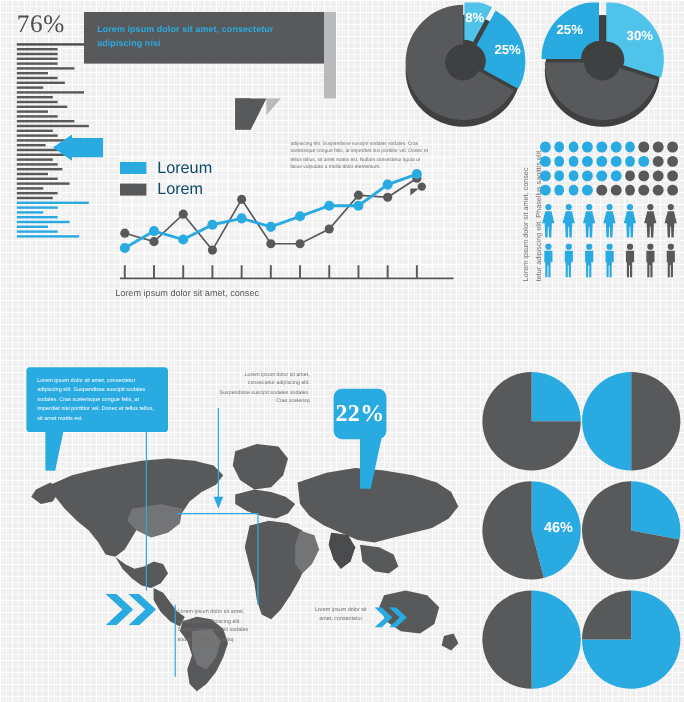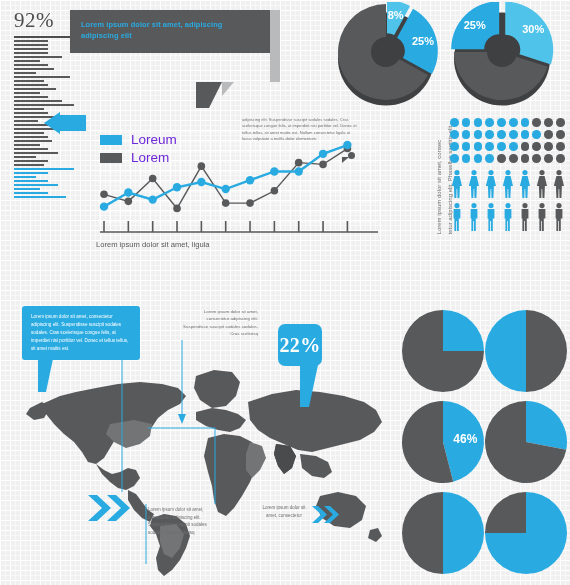--- a/index.html
+++ b/index.html
@@ -63,21 +63,21 @@
   
   #donuts{position:absolute;left:332px;top:2px;width:236px;height:104px;}
 
   
   #linechart{position:absolute;left:92px;top:128px;width:290px;height:122px;}
   #legend{position:absolute;left:100px;top:132px;}
   #legend .row{display:flex;align-items:center;gap:9px;margin-bottom:3px;}
   #legend .sw{width:22px;height:10px;}
   #legend .sw.cy{background:#29abe2;}
   #legend .sw.gy{background:#58595b;}
-  #legend .lb{font-size:13.5px;color:#6d28d9;}
+  #legend .lb{font-size:13.5px;color:#0c4a6e;}
   #axis-caption{
     position:absolute;left:96px;top:240px;font-size:7.6px;color:#58595b;
   }
 
   
   #micro-para{
     position:absolute;left:242px;top:117px;width:116px;
     font-size:4.1px;line-height:1.55;color:#6d6e70;
   }
   #micro-dot{
@@ -153,21 +153,21 @@
   #pies{position:absolute;left:398px;top:306px;width:170px;height:272px;}
 </style>
 </head>
 <body>
 
 <div id="grid-bg"></div>
 
 <div class="sheet">
 
   <div id="ladder">
-    <div class="pct">92%</div>
+    <div class="pct">76%</div>
     <div class="rule"></div>
     <div class="bars" id="ladder-bars">
         <div class="bar" style="width: 34px;"></div>
         <div class="bar" style="width: 34px;"></div>
         <div class="bar" style="width: 34px;"></div>
         <div class="bar" style="width: 34px;"></div>
         <div class="bar" style="width: 48px;"></div>
         <div class="bar" style="width: 26px;"></div>
         <div class="bar" style="width: 34px;"></div>
         <div class="bar" style="width: 40px;"></div>
@@ -204,21 +204,21 @@
         <div class="bar b" style="width: 34px;"></div>
         <div class="bar b" style="width: 52px;"></div>
       </div>
   </div>
   <svg id="arrow-ladder" viewBox="0 0 42 22">
     <path d="M42 3 L42 19 L16 19 L16 22 L0 11 L16 0 L16 3 Z" fill="#29abe2"></path>
   </svg>
 
   <div id="bubble-edge"></div>
   <div id="bubble-main">
-    <div class="ttl">Lorem ipsum dolor sit amet, adipiscing adipiscing elit</div>
+    <div class="ttl">Lorem ipsum dolor sit amet, consectetur adipiscing nisi</div>
   </div>
   <div id="bubble-tail"></div>
   <div id="bubble-fold"></div>
 
   <svg id="donuts" viewBox="0 0 236 104">
     <g id="donut-1-g">
         <ellipse cx="54" cy="57" rx="48" ry="46.56" fill="#3f4042"></ellipse>
         <path d="M54.99475954865942 -1.8743326445145243 A48 48 0 0 1 78.11893590554175 4.062946713380022 L62.22106466018515 32.98106715482752 A15 15 0 0 0 54.99475954865942 31.125667355485476 Z" fill="#4fc3ea"></path>
         <text x="63.58948204907679" y="16.65143330687998" fill="#fff" font-size="11" font-weight="bold" text-anchor="middle" font-family="&quot;Liberation Sans&quot;, sans-serif">8%</text>
         <path d="M80.96535109959011 6.821314933737632 A48 48 0 0 1 99.90389538481324 72.0082119327254 L70.98577494336573 56.11034068736881 A15 15 0 0 0 65.0674798542335 35.73943537518513 Z" fill="#29abe2"></path>
@@ -319,21 +319,21 @@
   <div id="legend">
     <div class="row">
       <div class="sw cy"></div>
       <div class="lb">Loreum</div>
     </div>
     <div class="row">
       <div class="sw gy"></div>
       <div class="lb">Lorem</div>
     </div>
   </div>
-  <div id="axis-caption">Lorem ipsum dolor sit amet, ligula</div>
+  <div id="axis-caption">Lorem ipsum dolor sit amet, consec</div>
 
   <div id="micro-para">adipiscing elit. Suspendisse suscipit sodales sodales. Cras scelerisque congue felis, at imperdiet nisi porttitor vel. Donec et tellus tellus, sit amet mattis est. Nullam consectetur ligula ut lacus vulputate a mollis dolor elementum.</div>
   <div id="micro-dot"></div>
 
   <div id="rightblock">
     <div id="vlabel">Lorem ipsum dolor sit amet, consec
 tetur adipiscing elit. Phasellus sagittis elit</div>
     <div id="dotgrid">
         <div class="drow">
           <div class="dot b"></div>

